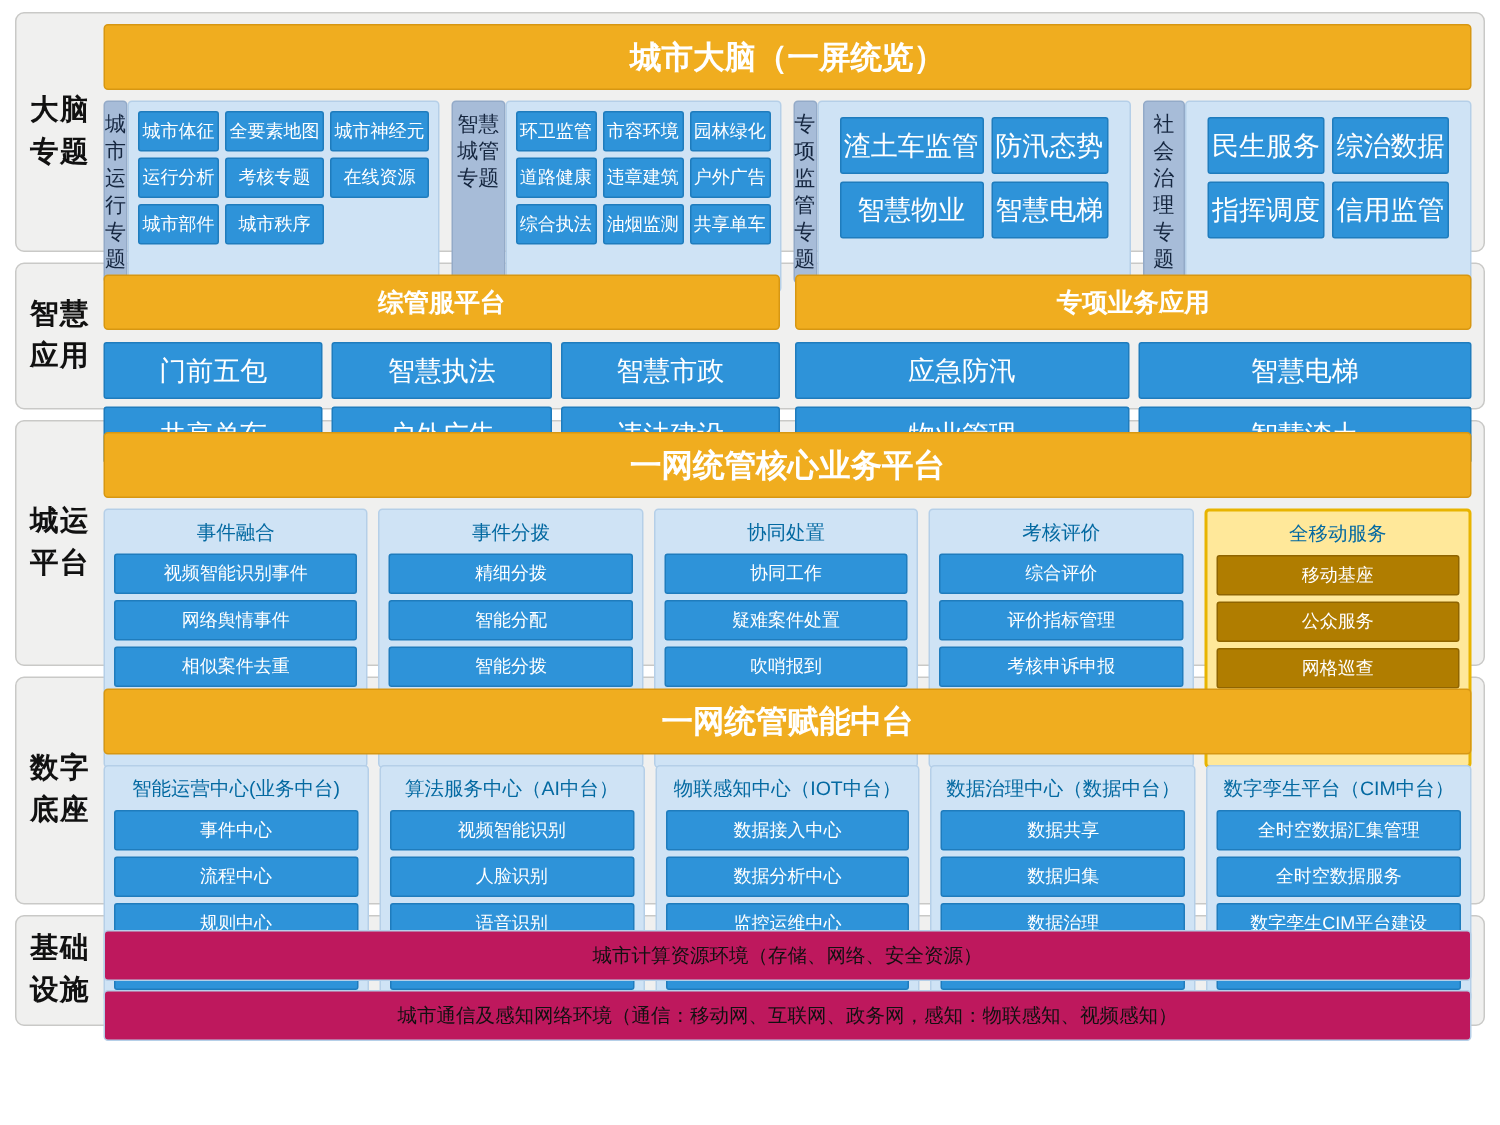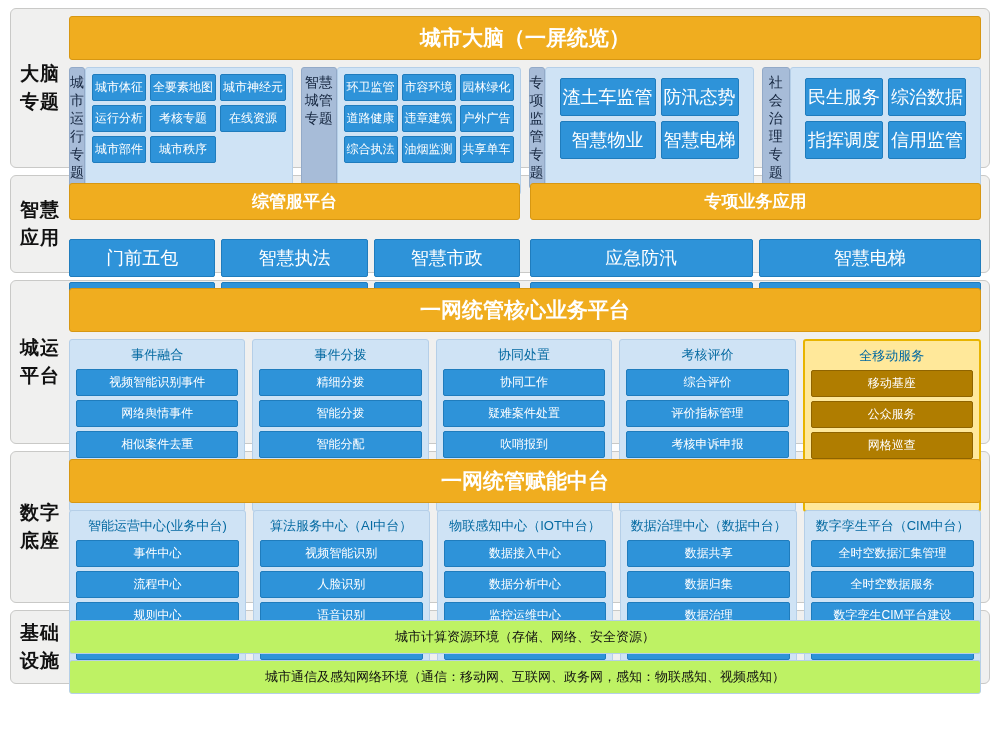--- a/index.html
+++ b/index.html
@@ -85,21 +85,21 @@
   
   .brain-cols{display:flex;gap:8px;margin-top:7px;}
   .brain-col{flex:1 1 0;display:flex;flex-direction:row;justify-content:space-between;}
   .brain-col .sect{margin-bottom:6px;}
   .grid3{display:grid;grid-template-columns:repeat(3,1fr);gap:4px;}
   .grid2{display:grid;grid-template-columns:repeat(2,1fr);gap:5px;}
 
   
   .two-cols{display:flex;gap:10px;}
   .two-cols>div{flex:1 1 0;}
-  .app-list{margin-top:19px;}
+  .app-list{margin-top:8px;}
   .app-list .row{gap:6px;}
 
   
   .five{display:flex;gap:7px;margin-top:7px;}
   .five>div{flex:1 1 0;}
   .col-box{
     background:#cfe3f5;border:1px solid #b5cfe8;border-radius:3px;
     padding:6px 6px 3px 6px;box-sizing:border-box;
   }
   .col-box.gold{background:#ffe89a;border:2px solid #e8b400;}
@@ -107,21 +107,21 @@
   .col-box .chip{display:block;margin-bottom:4px;}
   .col-box.gold .chip{background:#b07d00;border-color:#8f6400;}
   .dots{text-align:center;font-size:11px;color:#666;letter-spacing:2px;height:13px;line-height:13px;}
 
   
   .five2{display:flex;gap:7px;margin-top:7px;}
   .five2>div{flex:1 1 0;}
 
   
   .infra-row{
-    background:#bef264;border:1px solid #b5cfe8;border-radius:3px;
+    background:#be185d;border:1px solid #b5cfe8;border-radius:3px;
     text-align:center;font-size:13px;padding:7px 0;margin-bottom:6px;color:#111;
   }
   .infra-row:last-child{margin-bottom:0;}
 </style>
 </head>
 <body>
 
 <div class="page">
 
   <div class="band" style="height:160px;">
@@ -250,22 +250,22 @@
           <div class="chip">视频智能识别事件</div>
           <div class="chip">网络舆情事件</div>
           <div class="chip">相似案件去重</div>
           <div class="chip">统一网格受理</div>
           <div class="dots">……</div>
         </div>
 
         <div class="col-box">
           <div class="col-title">事件分拨</div>
           <div class="chip">精细分拨</div>
+          <div class="chip">智能分配</div>
           <div class="chip">智能分拨</div>
-          <div class="chip">智能分配</div>
           <div class="chip">即时互动</div>
           <div class="dots">……</div>
         </div>
 
         <div class="col-box">
           <div class="col-title">协同处置</div>
           <div class="chip">协同工作</div>
           <div class="chip">疑难案件处置</div>
           <div class="chip">吹哨报到</div>
           <div class="chip">跟踪督办</div>

